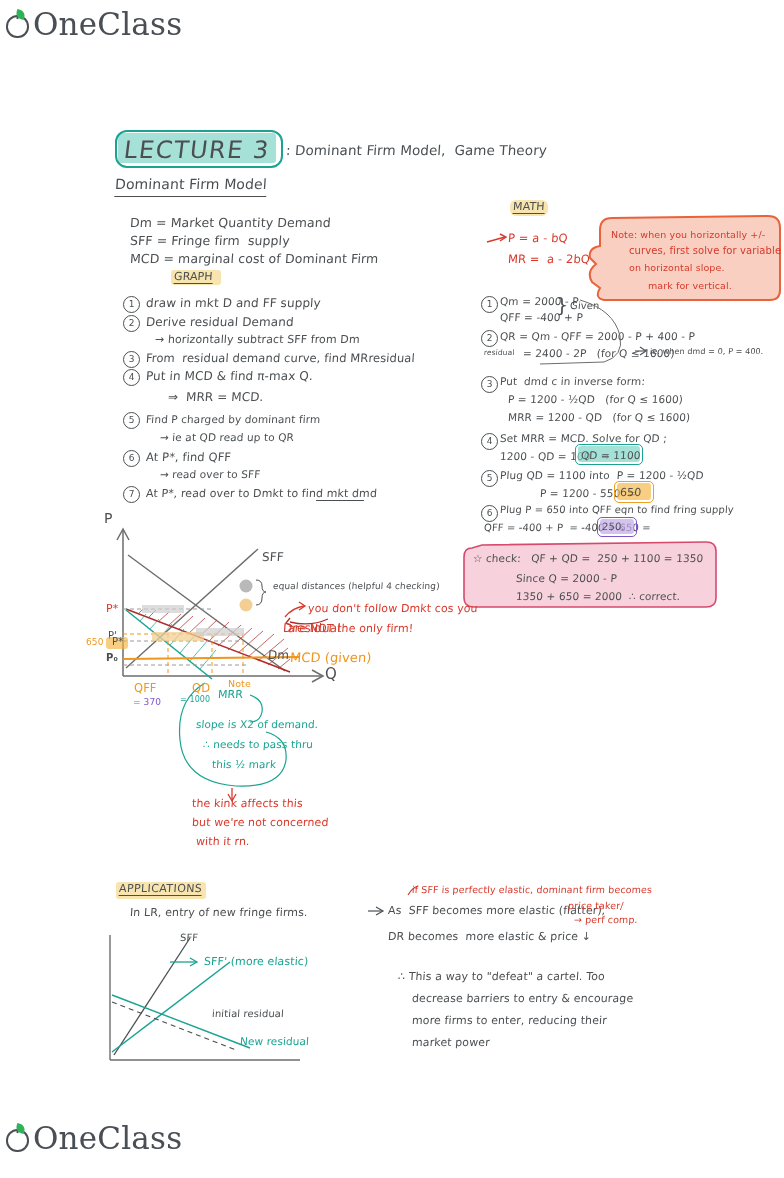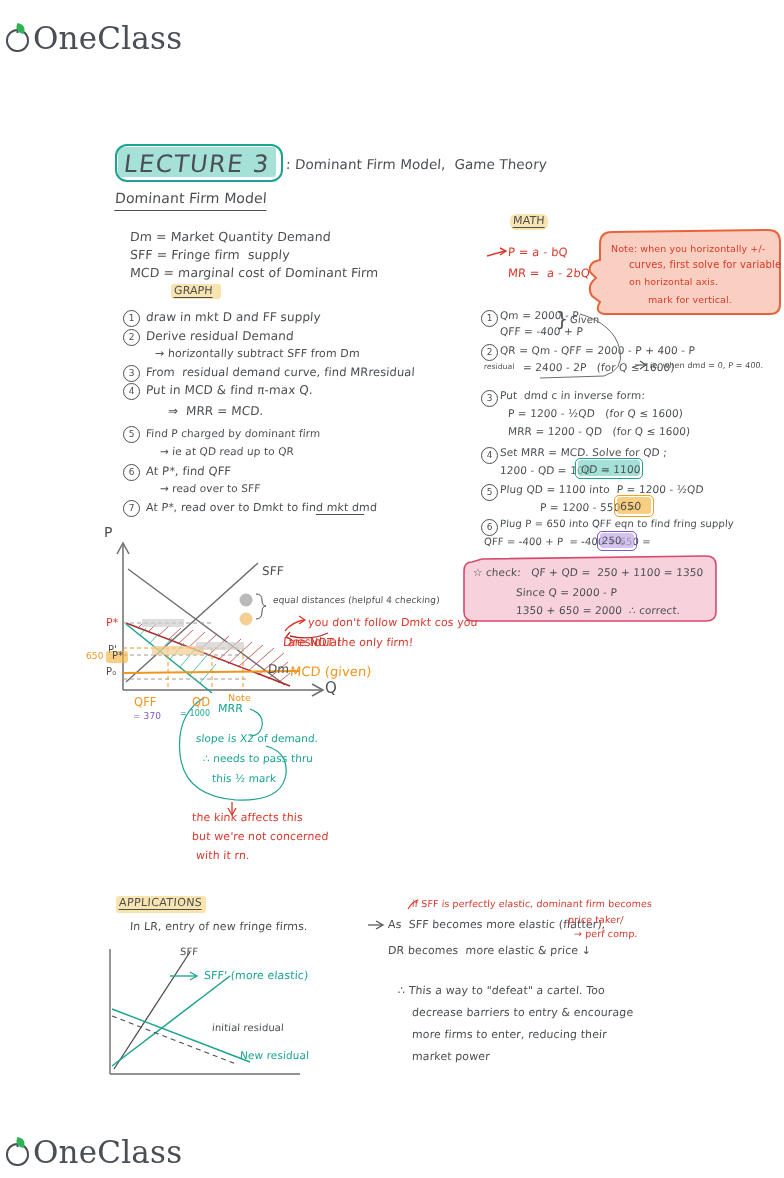--- a/index.html
+++ b/index.html
@@ -1,18 +1,18 @@
 <!DOCTYPE html>
 <html><head>
 <meta charset="utf-8">
 <style>
   html,body{margin:0;padding:0;background:#ffffff;}
   body{width:784px;height:1178px;position:relative;overflow:hidden;
        font-family:"DejaVu Sans",sans-serif;color:#3a3a3a;}
-  .page{position:absolute;inset:0;background:#fff;margin-top:14px;}
+  .page{position:absolute;inset:0;background:#fff;}
 
   
   .brand{position:absolute;display:flex;align-items:center;}
   .brand .logotext{font-family:"DejaVu Serif",serif;font-size:31px;color:#4a4f55;
         letter-spacing:.2px;font-weight:400;}
   .apple{position:relative;width:26px;height:27px;margin-right:1px;}
   .apple .body{position:absolute;left:0;top:4px;width:23px;height:23px;
         border:2.1px solid #4a4f55;border-radius:50% 50% 48% 48%;box-sizing:border-box;}
   .apple .leaf{position:absolute;left:10px;top:-1px;width:9px;height:9px;
         background:#2eb457;border-radius:0 70% 0 70%;transform:rotate(16deg);}
@@ -119,21 +119,21 @@
   <div class="hw red sl2" style="left:508px;top:231px;font-size:11.5px;">P = a - bQ</div>
   <div class="hw red sl2" style="left:508px;top:252px;font-size:11.5px;">MR =  a - 2bQ</div>
 
   <svg width="784" height="1178">
     <path d="M612,218 Q600,218 600,230 L600,246 Q588,248 590,258 L596,264
              Q586,272 592,282 L600,288 Q594,298 604,300 L770,300
              Q780,300 780,290 L780,228 Q780,216 768,216 Z" fill="#f8cfc0" stroke="#e8633c" stroke-width="2"></path>
   </svg>
   <div class="hw red" style="left:611px;top:228px;font-size:9.5px;line-height:1.55;">Note: when you horizontally +/-</div>
   <div class="hw red" style="left:629px;top:245px;font-size:10px;">curves, first solve for variable</div>
-  <div class="hw red" style="left:629px;top:262px;font-size:9.5px;">on horizontal axis.</div>
+  <div class="hw red" style="left:629px;top:262px;font-size:9.5px;">on horizontal slope.</div>
   <div class="hw red" style="left:648px;top:280px;font-size:9.5px;">mark for vertical.</div>
 
   <div class="circnum" style="left:481px;top:296px;">1</div>
   <div class="hw ink sl2" style="left:500px;top:295px;font-size:10.5px;">Qm = 2000 - P</div>
   <div class="hw ink sl2" style="left:500px;top:311px;font-size:10.5px;">QFF = -400 + P</div>
   <div class="hw ink" style="left:556px;top:294px;font-size:19px;">}</div>
   <div class="hw ink sl2" style="left:570px;top:300px;font-size:10px;">Given</div>
 
   <div class="circnum" style="left:481px;top:330px;">2</div>
   <div class="hw ink sl2" style="left:500px;top:330px;font-size:10.5px;">QR = Qm - QFF = 2000 - P + 400 - P</div>
@@ -267,21 +267,21 @@
   <div class="hw ink sl2" style="left:268px;top:648px;font-size:12px;">Dm</div>
   <div class="hw orange sl2" style="left:290px;top:650px;font-size:13px;">MCD (given)</div>
   <div class="hw teal sl2" style="left:218px;top:688px;font-size:11px;">MRR</div>
   <div class="hw red sl2" style="left:283px;top:621px;font-size:12px;">Dresidual</div>
 
   <div class="hw red" style="left:106px;top:602px;font-size:11px;">P*</div>
   <div class="hw ink" style="left:108px;top:630px;font-size:10px;">P'</div>
   <div class="hl hl-orange" style="left:106px;top:637px;width:22px;height:12px;"></div>
   <div class="hw ink" style="left:112px;top:636px;font-size:10px;">P*</div>
   <div class="hw orange" style="left:86px;top:637px;font-size:9px;">650</div>
-  <div class="hw ink" style="left:106px;top:652px;font-size:10px;">P₀</div>
+  <div class="hw ink" style="left:106px;top:652px;font-size:10px;font-weight:bold;">P₀</div>
 
   <div class="hw orange" style="left:134px;top:681px;font-size:11.5px;">QFF</div>
   <div class="hw purple" style="left:133px;top:697px;font-size:9px;">= 370</div>
   <div class="hw orange" style="left:192px;top:681px;font-size:11.5px;">QD</div>
   <div class="hw teal" style="left:180px;top:695px;font-size:8px;">= 1000</div>
   <div class="hw orange" style="left:228px;top:678px;font-size:9.5px;">Note</div>
 
   <div class="hw ink sl2" style="left:273px;top:581px;font-size:9px;">equal distances (helpful 4 checking)</div>
   <div class="hw red sl2" style="left:308px;top:602px;font-size:11px;">you don't follow Dmkt cos you</div>
   <div class="hw red sl2" style="left:288px;top:622px;font-size:11px;">are NOT the only firm!</div>

